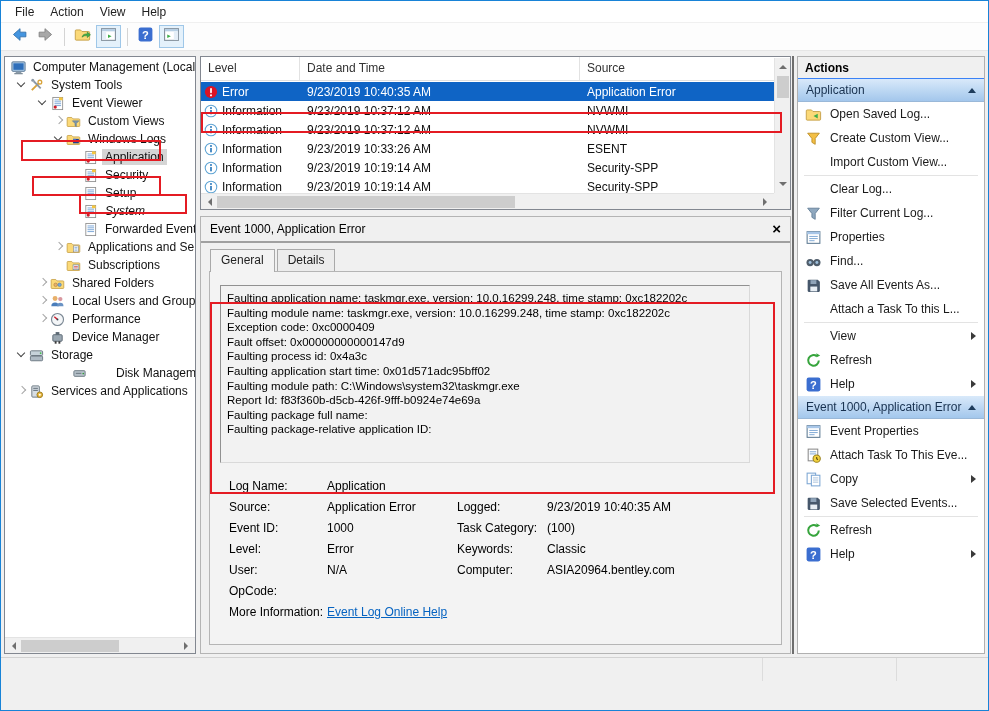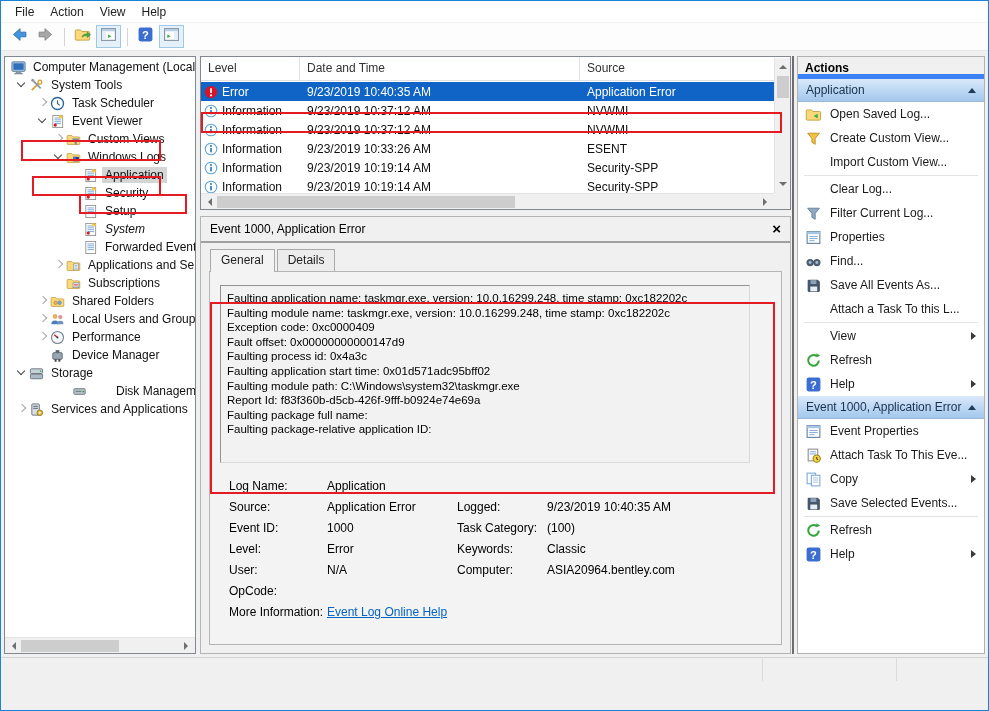--- a/index.html
+++ b/index.html
@@ -98,21 +98,21 @@
   .frow{display:flex;height:21px;font-size:12px;color:#000;}
   .fl{width:98px;flex:none;}
   .flv{width:130px;flex:none;white-space:nowrap;}
   .fr{width:90px;flex:none;}
   .frv{flex:1;white-space:nowrap;}
   .moreinfo{display:flex;margin:0 0 0 19px;height:21px;font-size:12px;align-items:flex-start;}
   .moreinfo .fl{width:98px;}
   .link{color:var(--link,#0563c1);text-decoration:underline;cursor:pointer;}
 
   
-  .actions-title{height:22px;font-size:12px;font-weight:bold;color:#000;background:#f0f0f0;border-bottom:5px solid #3b82f6;padding:4px 0 0 7px;flex:none;}
+  .actions-title{height:22px;font-size:12px;font-weight:bold;color:#000;background:#f0f0f0;border-bottom:1px solid #3b82f6;padding:4px 0 0 7px;flex:none;}
   .actions-body{flex:1;overflow:hidden;}
   .asec-head{height:23px;display:flex;align-items:center;padding:0 8px;font-size:12px;color:#18314f;background:linear-gradient(var(--hdr-a,#d9e9fa),var(--hdr-b,#a3c7ec));border-bottom:1px solid #9ab8d8;}
   .tri-up{margin-left:auto;width:0;height:0;border-left:4px solid transparent;border-right:4px solid transparent;border-bottom:5px solid #1e3c5c;}
   .aitem{height:24px;display:flex;align-items:center;padding:0 8px 0 7px;font-size:12px;color:#1a1a1a;}
   .aicon{width:17px;height:17px;margin-right:8px;flex:none;}
   .aicon svg{width:100%;height:100%;}
   .alabel{white-space:nowrap;overflow:hidden;}
   .tri-right{margin-left:auto;width:0;height:0;border-top:4px solid transparent;border-bottom:4px solid transparent;border-left:5px solid #3a3a3a;}
   .asep{height:1px;background:#e3e3e3;margin:1px 6px;}
 
@@ -202,28 +202,20 @@
           </div>
           <div class="trow" style="padding-left: 10px;">
             <span class="chev down"></span>
             <span class="ticon"><svg viewBox="0 0 16 16">
                 <path d="M3 13L10.5 5.5" stroke="#d8a33a" stroke-width="2"></path>
                 <circle cx="11.6" cy="4.4" r="2" fill="none" stroke="#d8a33a" stroke-width="1.4"></circle>
                 <path d="M5 3.5l7.5 7.5" stroke="#8d99a5" stroke-width="2"></path>
                 <circle cx="4" cy="2.4" r="1.6" fill="#8d99a5"></circle>
               </svg></span>
             <span class="tlabel">System Tools</span>
-          </div>
-          <div class="trow" style="padding-left: 31px;">
-            <span class="chev right"></span>
-            <span class="ticon"><svg viewBox="0 0 16 16">
-                <circle cx="8" cy="8" r="6.4" fill="#fff" stroke="#2a6099" stroke-width="1.4"></circle>
-                <path d="M8 4.5V8l2.4 2" stroke="#2a6099" stroke-width="1.2" fill="none"></path>
-              </svg></span>
-            <span class="tlabel">Task Scheduler</span>
           </div>
           <div class="trow" style="padding-left: 31px;">
             <span class="chev down"></span>
             <span class="ticon"><svg viewBox="0 0 16 16">
                 <rect x="3" y="1.5" width="10.5" height="13" fill="#fff" stroke="#8c8c8c" stroke-width=".9"></rect>
                 <path d="M4.8 4.2h7M4.8 6.2h7M4.8 8.2h7M4.8 10.2h7" stroke="#6b9bd2" stroke-width=".9"></path>
                 <rect x="9.6" y="1.5" width="3.9" height="3" fill="#f5c63f"></rect>
                 <circle cx="5.6" cy="11.8" r="1.7" fill="#cf1a28"></circle>
               </svg></span>
             <span class="tlabel">Event Viewer</span>

